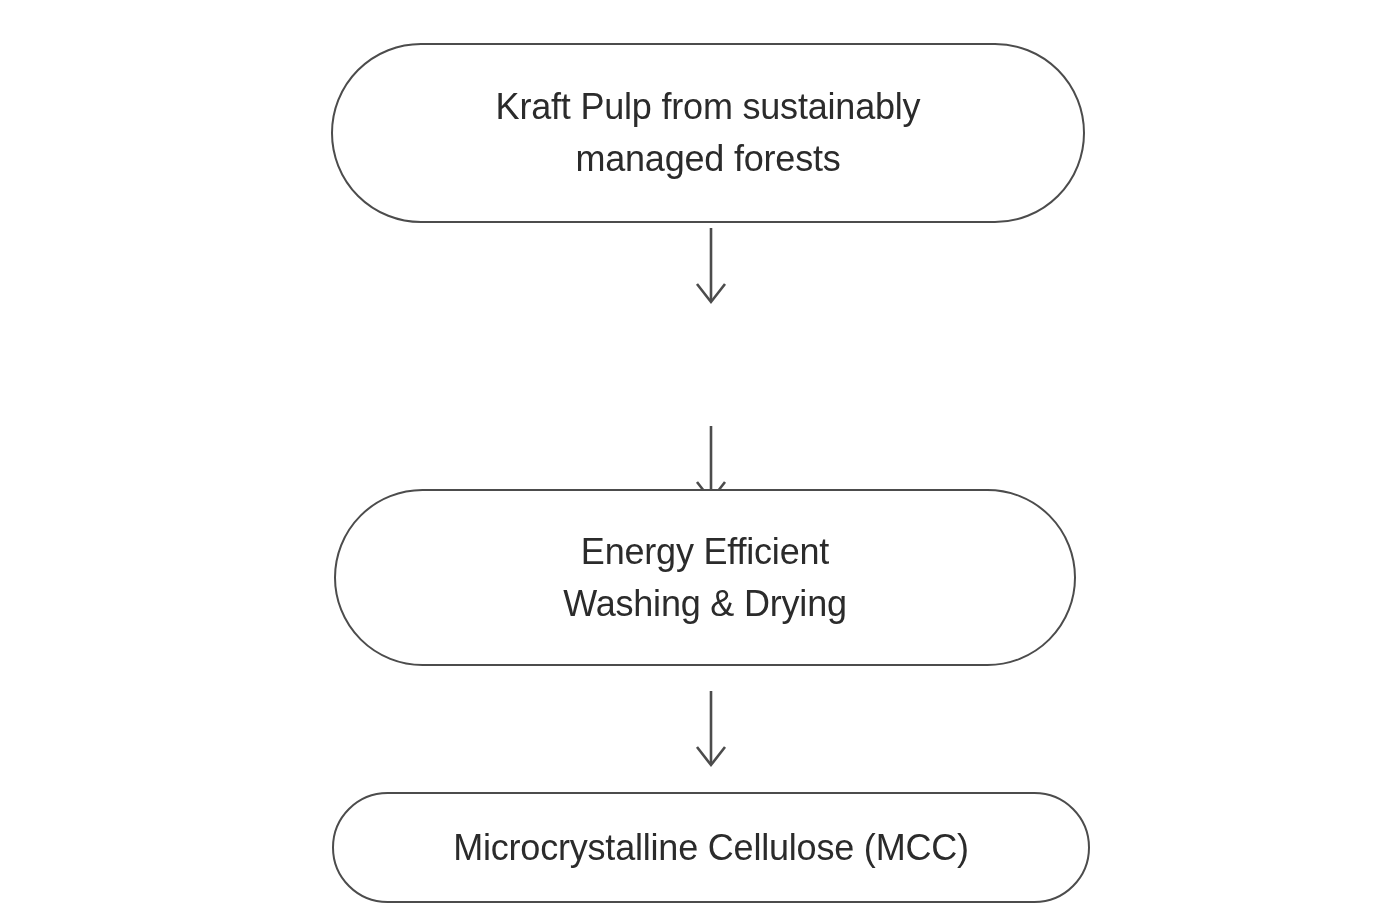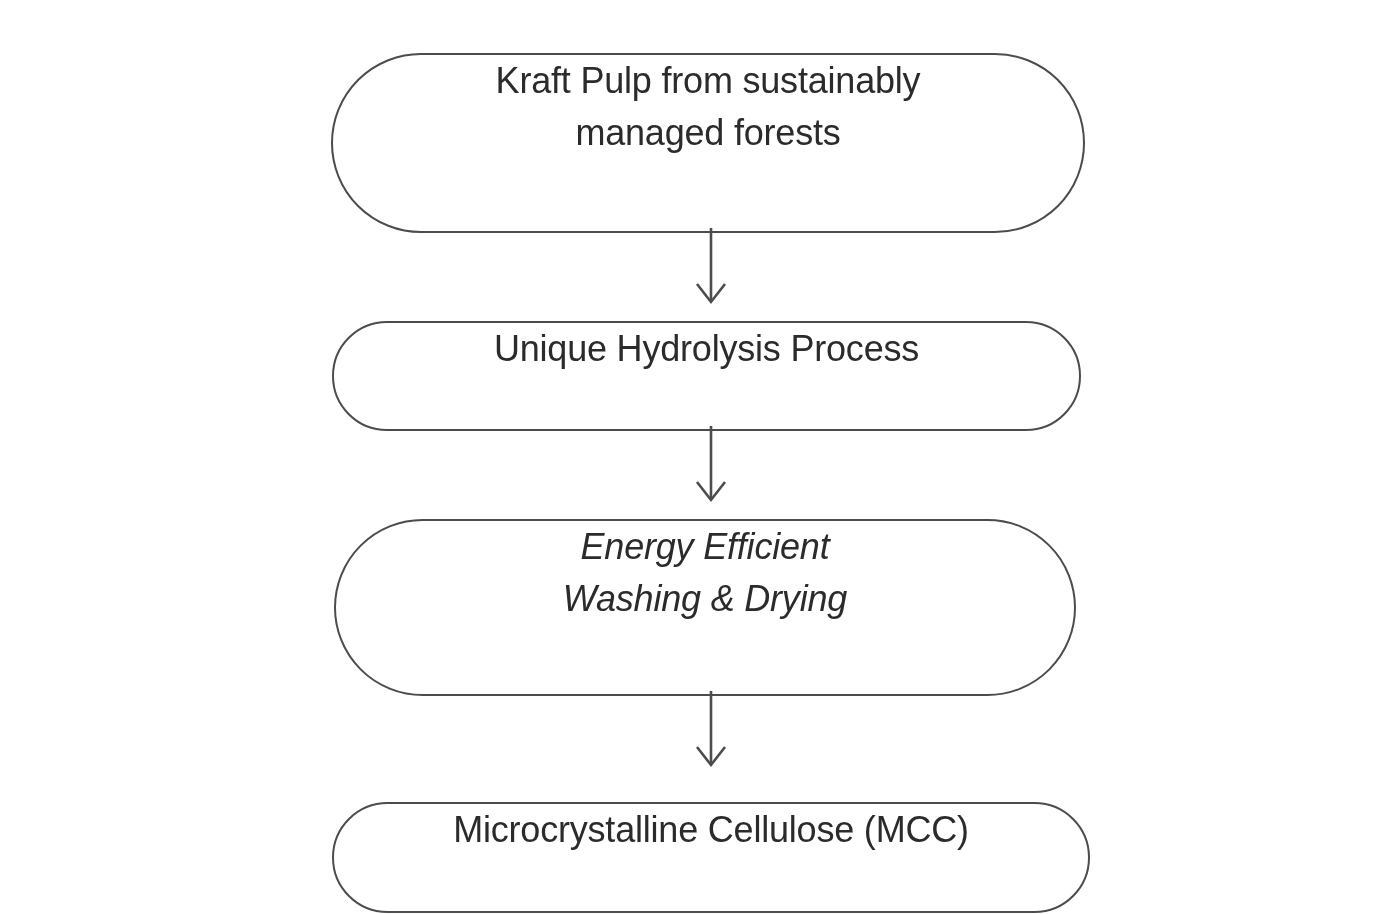--- a/index.html
+++ b/index.html
@@ -22,40 +22,40 @@
     background: #ffffff;
   }
 
   .flow-node {
     position: absolute;
     box-sizing: border-box;
     background: #ffffff;
     border: 2.5px solid #4c4c4c;
     border-radius: 999px;
     display: flex;
+    align-items: center;
     justify-content: center;
     text-align: center;
-    margin-top: 10px;
   }
 
   .flow-node-label {
     color: #2b2b2b;
     font-family: "Liberation Sans", "DejaVu Sans", sans-serif;
     font-size: 36px;
     font-weight: 400;
     line-height: 52px;
     letter-spacing: -0.2px;
     white-space: pre-line;
     padding: 0 26px;
   }
 
   
   #node-0 { left: 331px; top: 43px;  width: 754px; height: 180px; }
   #node-1 { left: 332px; top: 311px; width: 749px; height: 110px; }
-  #node-2 { left: 334px; top: 509px; width: 742px; height: 177px; font-style: italic; }
+  #node-2 { left: 334px; top: 489px; width: 742px; height: 177px; }
   #node-3 { left: 332px; top: 792px; width: 758px; height: 111px; }
 
   
   .flow-arrow {
     position: absolute;
     left: 681px;
     width: 60px;
   }
   #arrow-0 { top: 228px; height: 78px; }
   #arrow-1 { top: 426px; height: 78px; }
@@ -72,23 +72,20 @@
 managed forests</span>
   </div>
 
   <div class="flow-arrow" id="arrow-0">
     <svg viewBox="0 0 60 78" xmlns="http://www.w3.org/2000/svg" aria-hidden="true">
       <line x1="30" y1="0" x2="30" y2="72" stroke="#4c4c4c" stroke-width="2.6"></line>
       <polyline points="16,56 30,74 44,56" fill="none" stroke="#4c4c4c" stroke-width="2.6" stroke-linecap="butt" stroke-linejoin="miter"></polyline>
     </svg>
   </div>
 
-  <div class="flow-node" id="node-1">
-    <span class="flow-node-label">Unique Hydrolysis Process</span>
-  </div>
 
   <div class="flow-arrow" id="arrow-1">
     <svg viewBox="0 0 60 78" xmlns="http://www.w3.org/2000/svg" aria-hidden="true">
       <line x1="30" y1="0" x2="30" y2="72" stroke="#4c4c4c" stroke-width="2.6"></line>
       <polyline points="16,56 30,74 44,56" fill="none" stroke="#4c4c4c" stroke-width="2.6" stroke-linecap="butt" stroke-linejoin="miter"></polyline>
     </svg>
   </div>
 
   <div class="flow-node" id="node-2">
     <span class="flow-node-label">Energy Efficient

